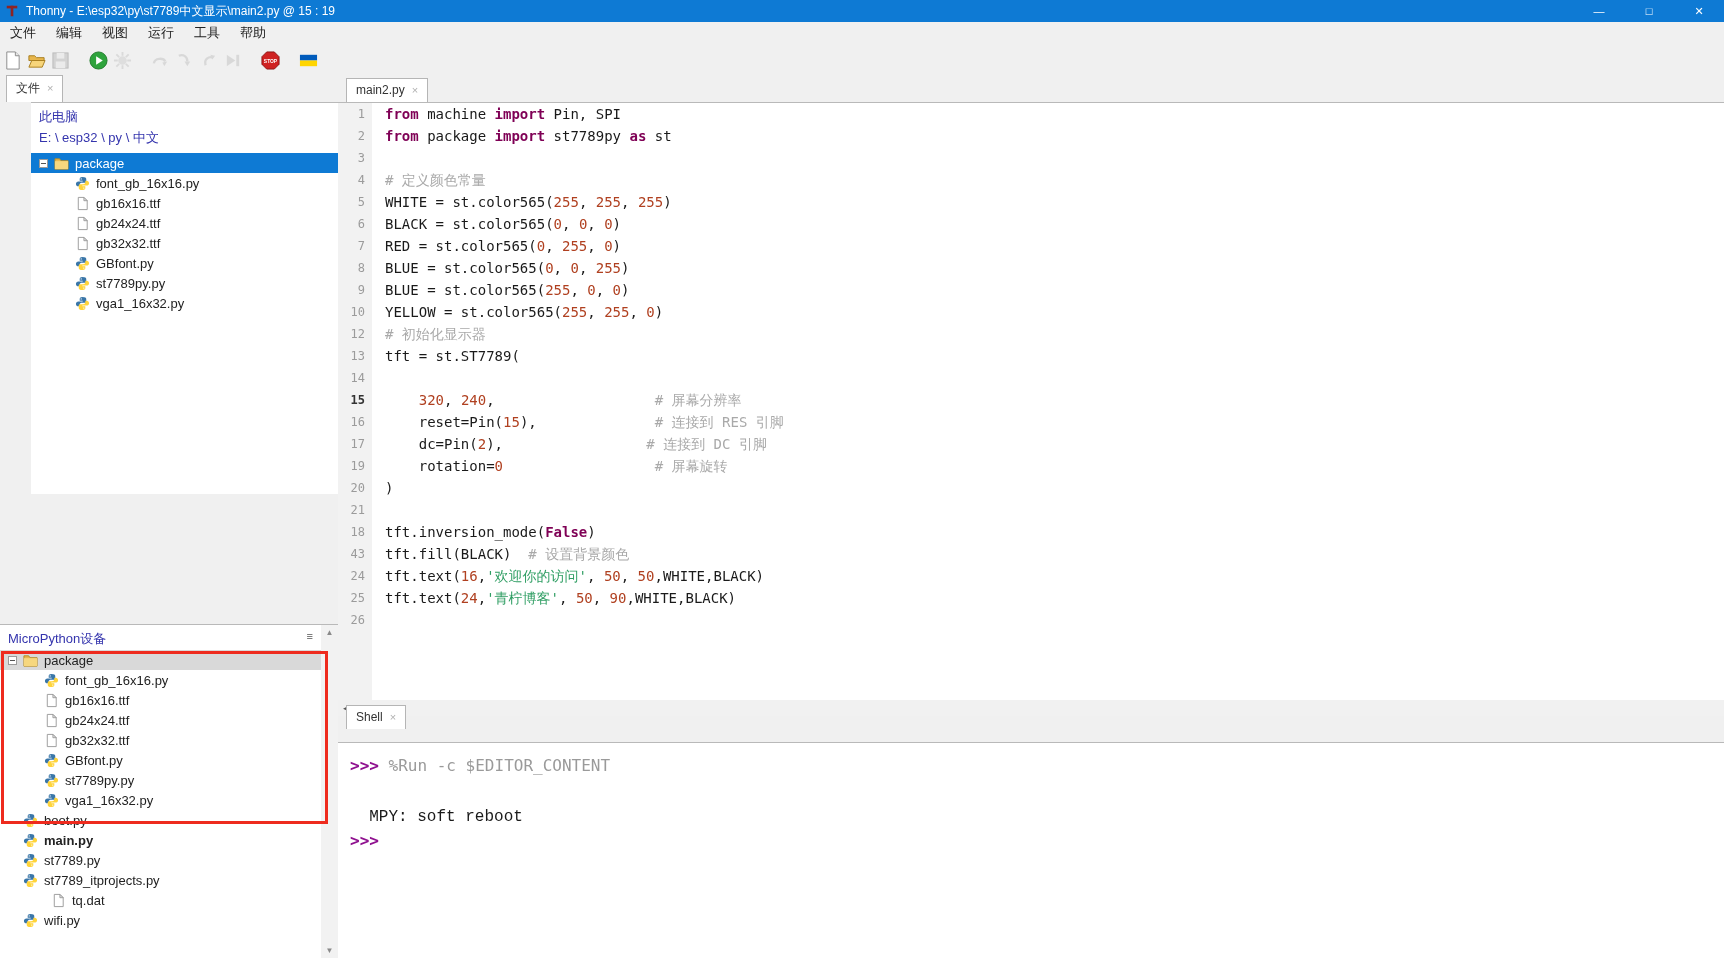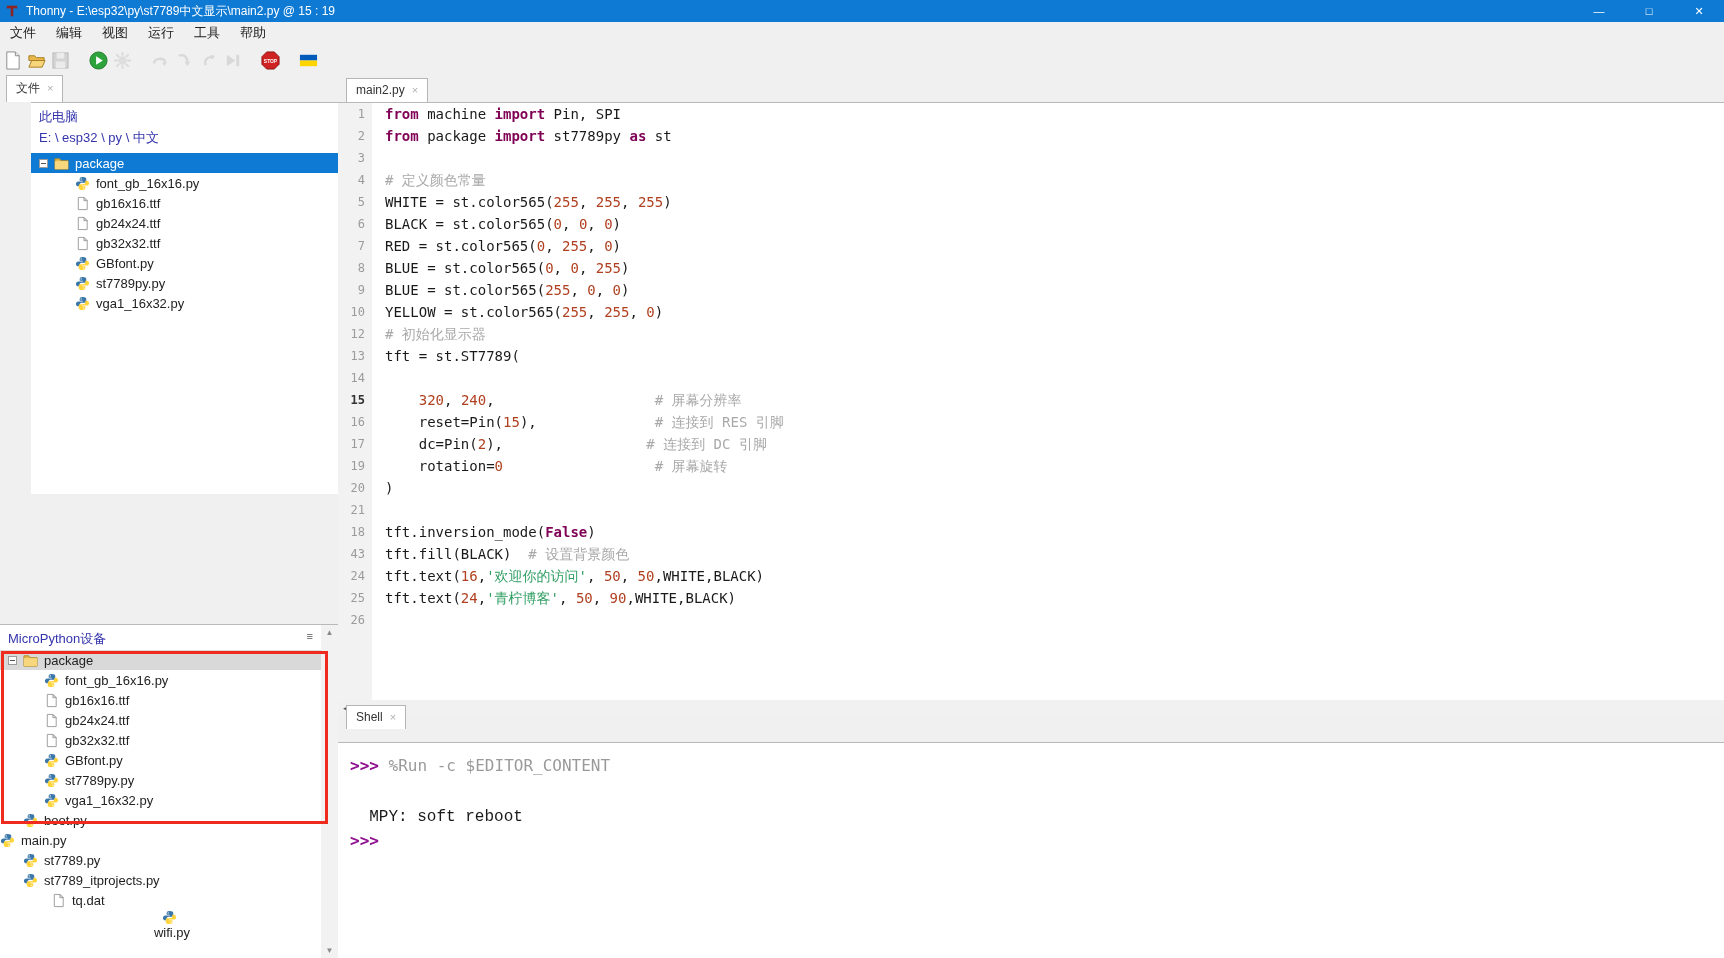--- a/index.html
+++ b/index.html
@@ -336,21 +336,21 @@
               </svg></span>
             <span>vga1_16x32.py</span>
           </div>
           <div class="tree-row" style="padding-left:23px;">
             <span class="tree-icon"><svg viewBox="0 0 16 16">
                 <path fill="#3a76a8" d="M8 1C5.2 1 5 2.3 5 3.2V5h3.2v.8H3.6C2.1 5.8 1 6.8 1 8.4S2.1 11 3.6 11H5V9.3c0-1.4 1-2 2.4-2h3.2c1.2 0 1.4-.9 1.4-1.8V3.2C12 2 11 1 8 1zM6.6 2.4a.7.7 0 110 1.4.7.7 0 010-1.4z"></path>
                 <path fill="#ffd43b" d="M8 15c2.8 0 3-1.3 3-2.2V11H7.8v-.8h4.6c1.5 0 2.6-1 2.6-2.6S13.9 5 12.4 5H11v1.7c0 1.4-1 2-2.4 2H5.4c-1.2 0-1.4.9-1.4 1.8v2.3C4 14 5 15 8 15zm1.4-1.4a.7.7 0 110-1.4.7.7 0 010 1.4z"></path>
               </svg></span>
             <span>boot.py</span>
           </div>
-          <div class="tree-row" style="">
+          <div class="tree-row" style="padding-left:23px;font-weight:bold;">
             <span class="tree-icon"><svg viewBox="0 0 16 16">
                 <path fill="#3a76a8" d="M8 1C5.2 1 5 2.3 5 3.2V5h3.2v.8H3.6C2.1 5.8 1 6.8 1 8.4S2.1 11 3.6 11H5V9.3c0-1.4 1-2 2.4-2h3.2c1.2 0 1.4-.9 1.4-1.8V3.2C12 2 11 1 8 1zM6.6 2.4a.7.7 0 110 1.4.7.7 0 010-1.4z"></path>
                 <path fill="#ffd43b" d="M8 15c2.8 0 3-1.3 3-2.2V11H7.8v-.8h4.6c1.5 0 2.6-1 2.6-2.6S13.9 5 12.4 5H11v1.7c0 1.4-1 2-2.4 2H5.4c-1.2 0-1.4.9-1.4 1.8v2.3C4 14 5 15 8 15zm1.4-1.4a.7.7 0 110-1.4.7.7 0 010 1.4z"></path>
               </svg></span>
             <span>main.py</span>
           </div>
           <div class="tree-row" style="padding-left:23px;">
             <span class="tree-icon"><svg viewBox="0 0 16 16">
                 <path fill="#3a76a8" d="M8 1C5.2 1 5 2.3 5 3.2V5h3.2v.8H3.6C2.1 5.8 1 6.8 1 8.4S2.1 11 3.6 11H5V9.3c0-1.4 1-2 2.4-2h3.2c1.2 0 1.4-.9 1.4-1.8V3.2C12 2 11 1 8 1zM6.6 2.4a.7.7 0 110 1.4.7.7 0 010-1.4z"></path>
                 <path fill="#ffd43b" d="M8 15c2.8 0 3-1.3 3-2.2V11H7.8v-.8h4.6c1.5 0 2.6-1 2.6-2.6S13.9 5 12.4 5H11v1.7c0 1.4-1 2-2.4 2H5.4c-1.2 0-1.4.9-1.4 1.8v2.3C4 14 5 15 8 15zm1.4-1.4a.7.7 0 110-1.4.7.7 0 010 1.4z"></path>
@@ -364,21 +364,21 @@
               </svg></span>
             <span>st7789_itprojects.py</span>
           </div>
           <div class="tree-row" style="padding-left:23px;margin-left:28px;">
             <span class="tree-icon"><svg viewBox="0 0 16 16">
                 <path d="M3.5 1.5h6L13 5v9.5H3.5z" fill="#fff" stroke="#9a9a9a"></path>
                 <path d="M9.5 1.5V5H13z" fill="#e8e8e8" stroke="#9a9a9a"></path>
               </svg></span>
             <span>tq.dat</span>
           </div>
-          <div class="tree-row" style="padding-left:23px;flex-direction:column;">
+          <div class="tree-row" style="padding-left:23px;">
             <span class="tree-icon"><svg viewBox="0 0 16 16">
                 <path fill="#3a76a8" d="M8 1C5.2 1 5 2.3 5 3.2V5h3.2v.8H3.6C2.1 5.8 1 6.8 1 8.4S2.1 11 3.6 11H5V9.3c0-1.4 1-2 2.4-2h3.2c1.2 0 1.4-.9 1.4-1.8V3.2C12 2 11 1 8 1zM6.6 2.4a.7.7 0 110 1.4.7.7 0 010-1.4z"></path>
                 <path fill="#ffd43b" d="M8 15c2.8 0 3-1.3 3-2.2V11H7.8v-.8h4.6c1.5 0 2.6-1 2.6-2.6S13.9 5 12.4 5H11v1.7c0 1.4-1 2-2.4 2H5.4c-1.2 0-1.4.9-1.4 1.8v2.3C4 14 5 15 8 15zm1.4-1.4a.7.7 0 110-1.4.7.7 0 010 1.4z"></path>
               </svg></span>
             <span>wifi.py</span>
           </div>
         </div>
     </div>
     <div class="vscroll">
       <span>▲</span>

